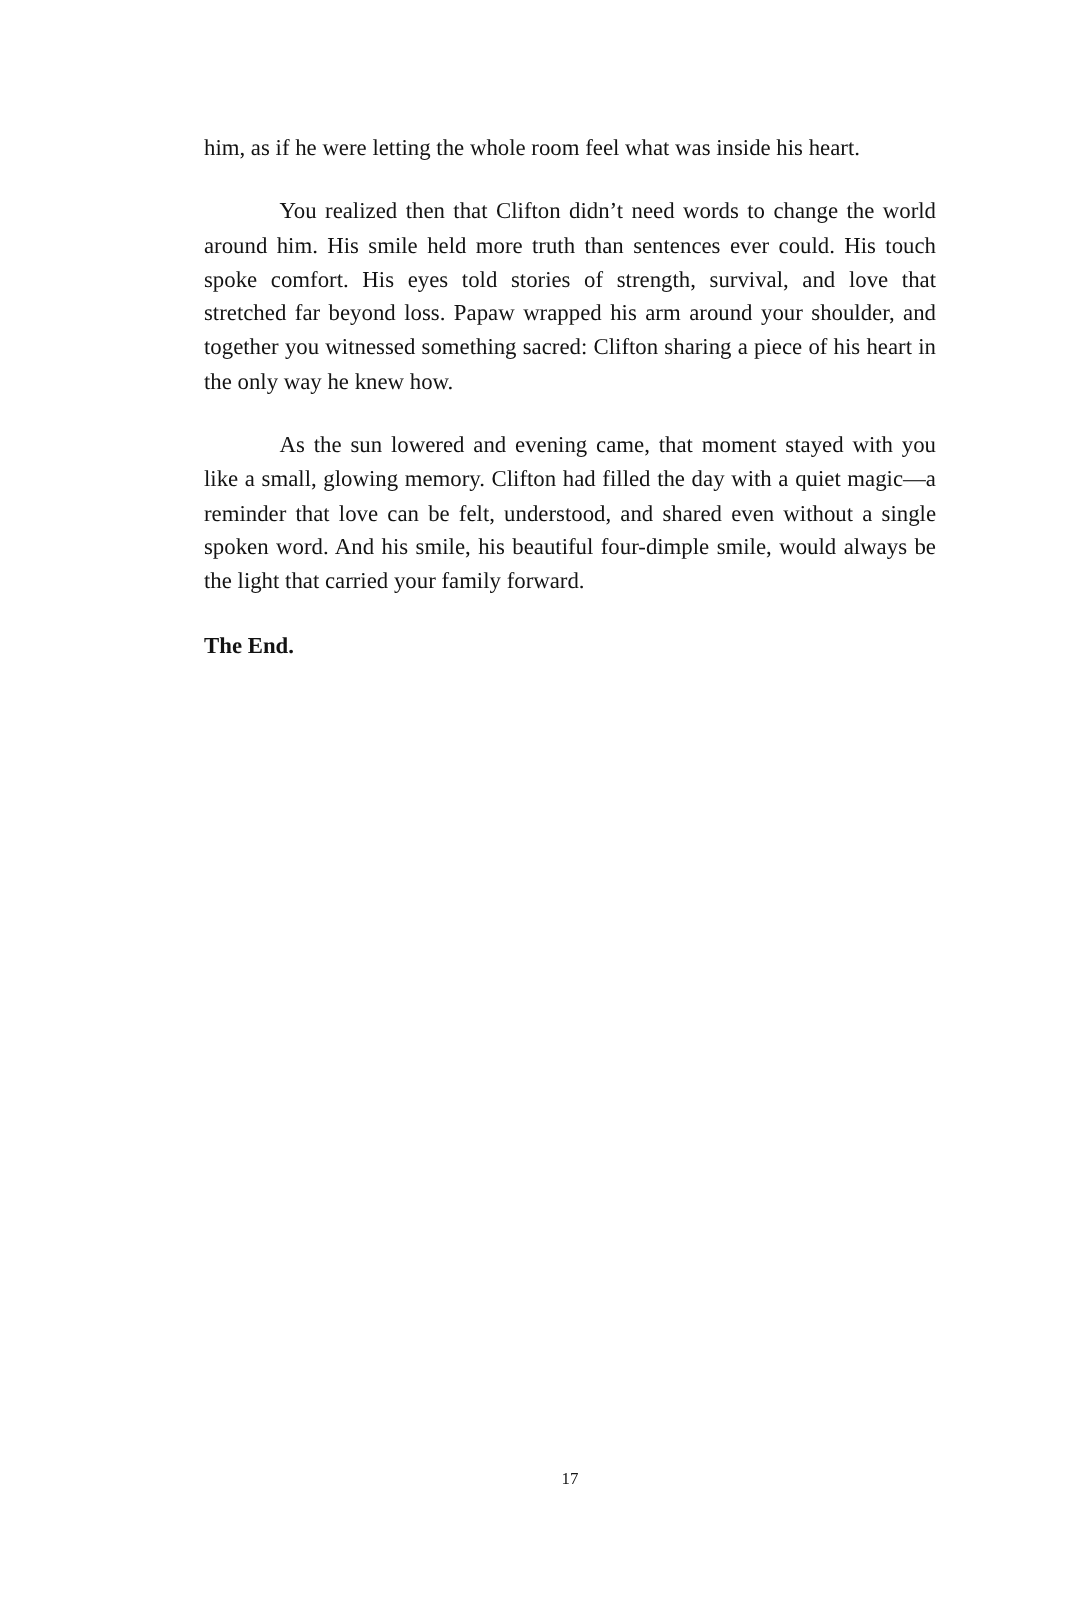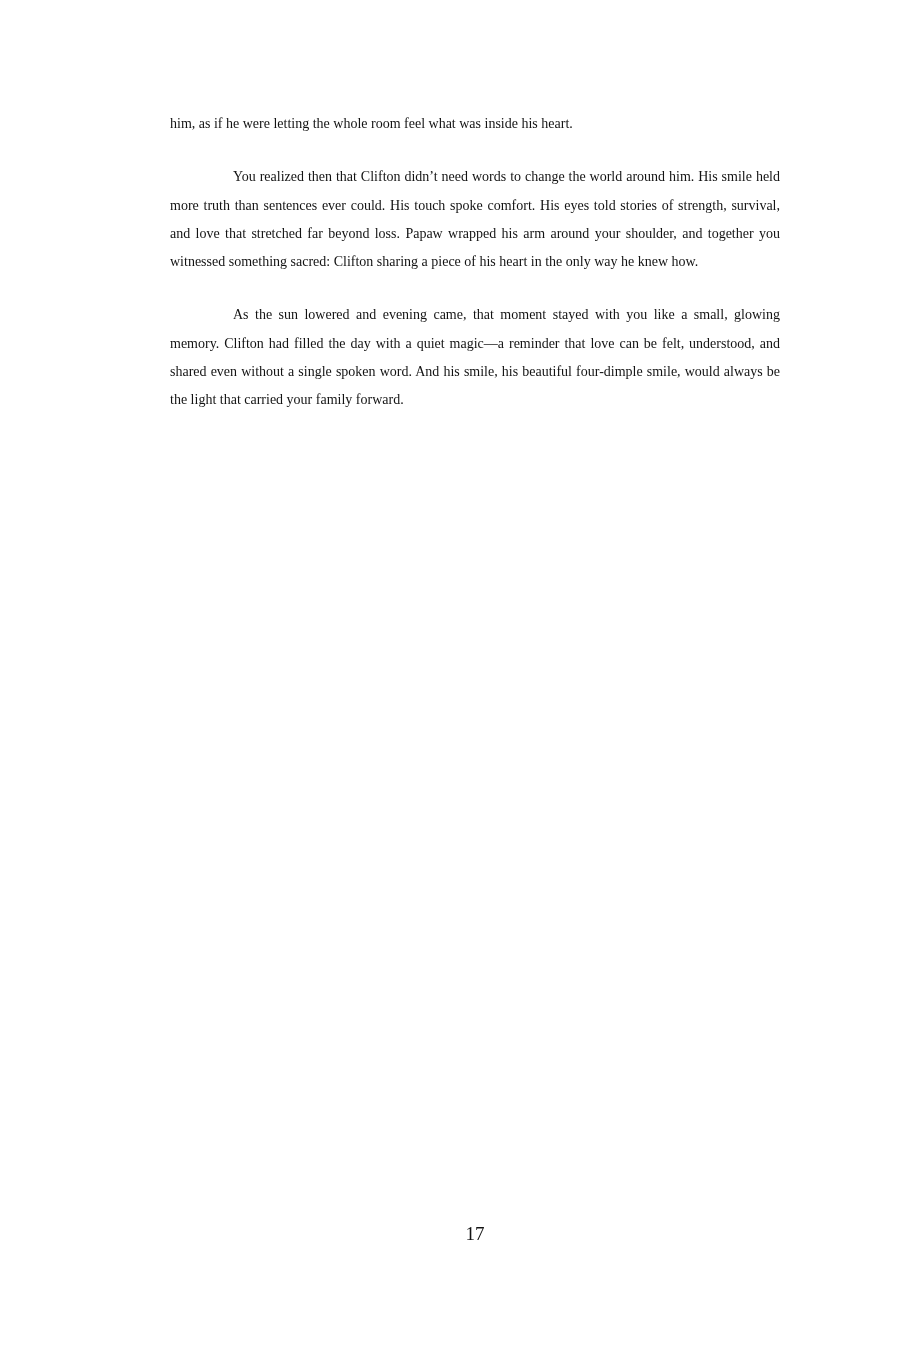--- a/index.html
+++ b/index.html
@@ -14,21 +14,21 @@
       background: #ffffff;
       overflow: hidden;
       font-family: "Liberation Serif", serif;
       color: #131313;
     }
     .text-block {
       position: absolute;
       left: 170px;
       top: 110px;
       width: 610px;
-      font-size: 14px;
+      font-size: 19px;
       line-height: 28.3px;
       text-align: justify;
     }
     .text-block p {
       margin: 0 0 25px 0;
     }
     p.indented {
       text-indent: 63px;
     }
     p.no-indent {
@@ -39,27 +39,28 @@
       text-align: left;
       text-indent: 0;
       margin-bottom: 0;
     }
     .page-footer {
       position: absolute;
       left: 170px;
       top: 1220px;
       width: 610px;
       text-align: center;
-      font-size: 19px;
+      font-size: 14px;
       line-height: 28.3px;
     }
   </style>
 </head>
 <body>
 
 <div class="page">
   <div class="text-block">
     <p class="no-indent">him, as if he were letting the whole room feel what was inside his heart.</p>
     <p class="indented">You realized then that Clifton didn’t need words to change the world around him. His smile held more truth than sentences ever could. His touch spoke comfort. His eyes told stories of strength, survival, and love that stretched far beyond loss. Papaw wrapped his arm around your shoulder, and together you witnessed something sacred: Clifton sharing a piece of his heart in the only way he knew how.</p>
     <p class="indented">As the sun lowered and evening came, that moment stayed with you like a small, glowing memory. Clifton had filled the day with a quiet magic—a reminder that love can be felt, understood, and shared even without a single spoken word. And his smile, his beautiful four-dimple smile, would always be the light that carried your family forward.</p>
+    <p class="ending">The End.</p>
   </div>
   <div class="page-footer">17</div>
 </div>
 
 </body></html>

